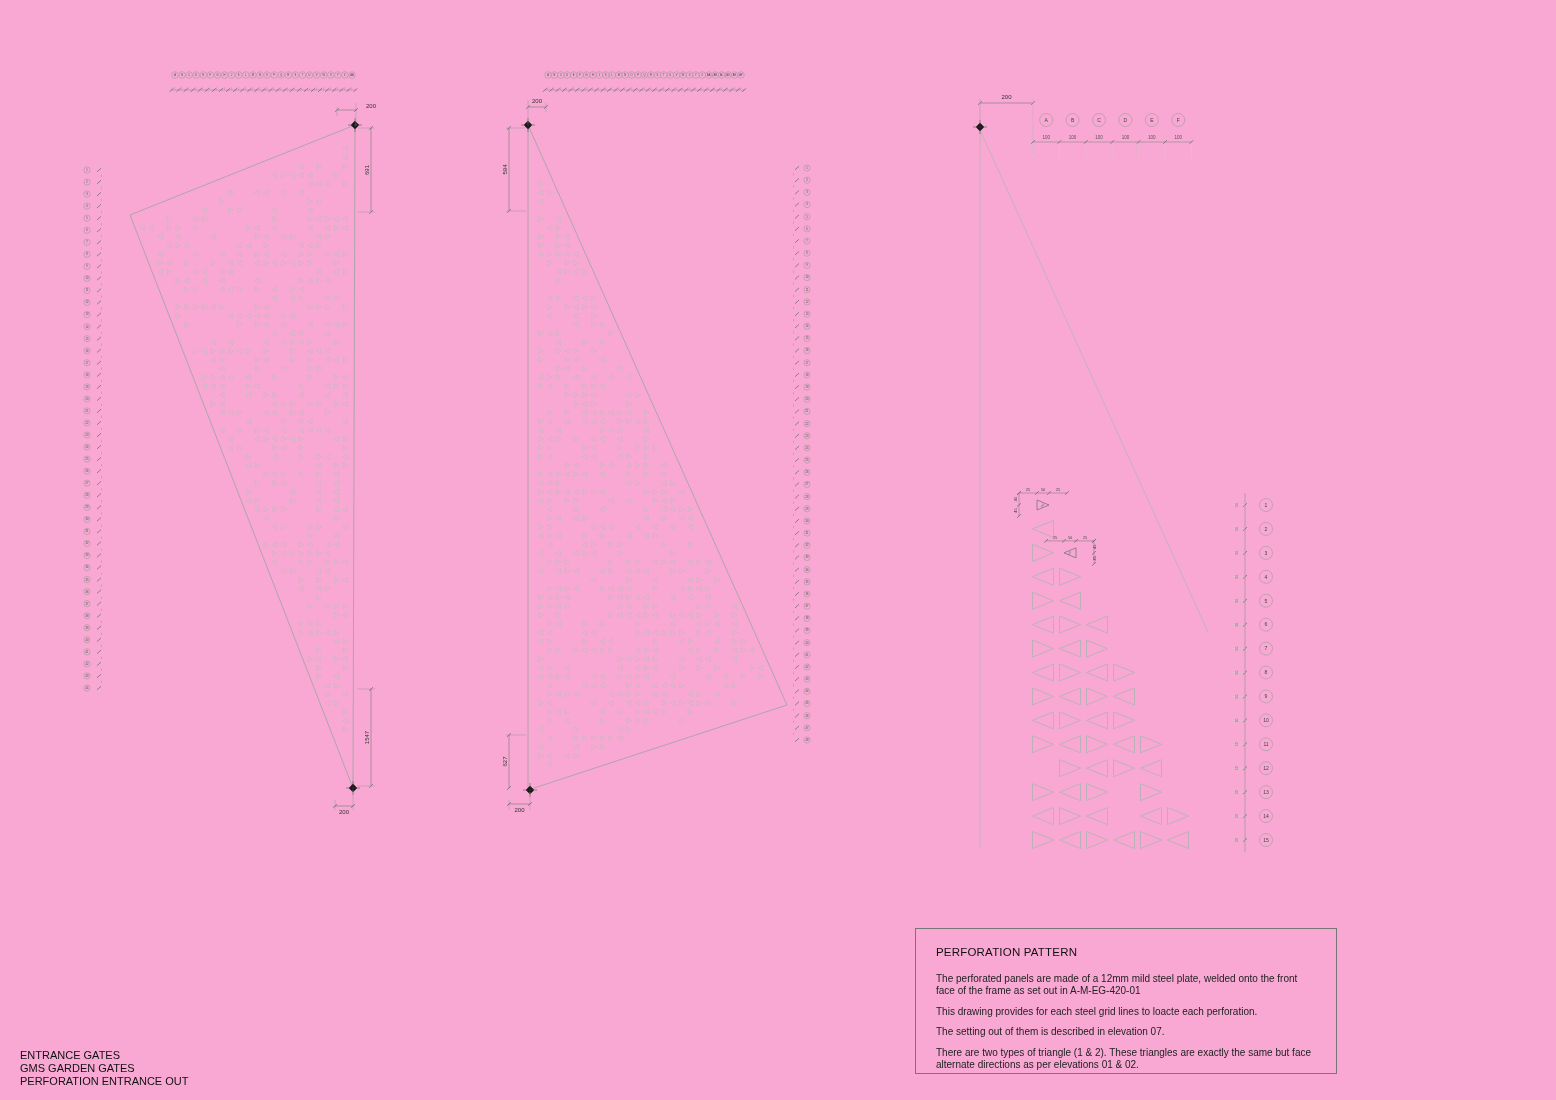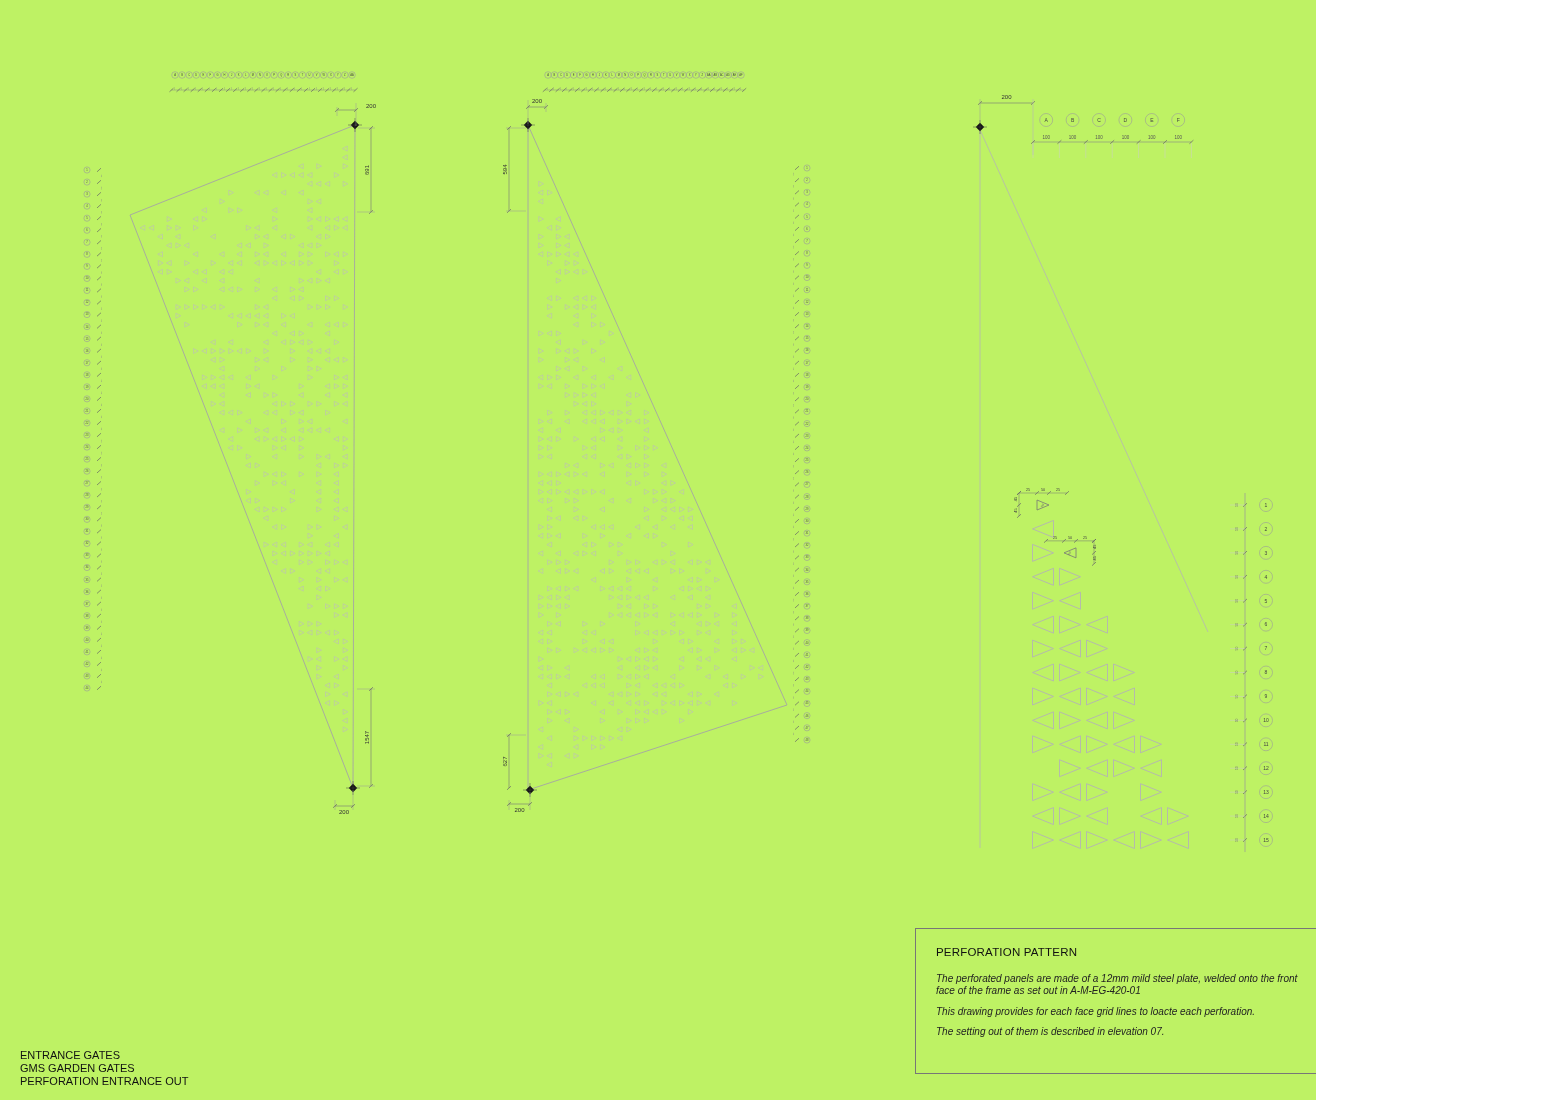--- a/index.html
+++ b/index.html
@@ -1,23 +1,23 @@
 <!DOCTYPE html>
 <html><head>
 <meta charset="utf-8">
 <style>
   html,body{margin:0;padding:0;background:#fff;}
-  #sheet{position:relative;width:1316px;height:1100px;background:#bef264;overflow:hidden;
+  #sheet{position:relative;width:1556px;height:1100px;background:#f9a8d4;overflow:hidden;
          font-family:"Liberation Sans",sans-serif;}
   #cad{position:absolute;left:0;top:0;}
   #cad text{font-family:"Liberation Sans",sans-serif;}
   .notes-box{position:absolute;left:915px;top:928px;width:380px;height:110px;
              border:1px solid #777;padding:17px 20px;color:#222;}
   .notes-title{font-size:11.5px;color:#111;margin:0 0 15px 0;letter-spacing:.2px;}
-  .notes-box p{font-size:10px;line-height:1.18;margin:0 0 9px 0;color:#222;font-style:italic;}
+  .notes-box p{font-size:10px;line-height:1.18;margin:0 0 9px 0;color:#222;}
   .title-block{position:absolute;left:20px;top:1049px;color:#111;font-size:11px;line-height:1.17;}
 </style>
 </head>
 <body>
 
 <div id="sheet">
 
   <svg id="cad" width="1556" height="1100">
       <g></g>
       <g>
@@ -1753,22 +1753,23 @@
         <path d="M 1086.5 831.52 L 1086.5 848.52 L 1107.5 840.02 Z" fill="none" stroke="#b3b3b3" stroke-width="0.9"></path>
         <path d="M 1134.5 831.52 L 1134.5 848.52 L 1113.5 840.02 Z" fill="none" stroke="#b3b3b3" stroke-width="0.9"></path>
         <path d="M 1140.5 831.52 L 1140.5 848.52 L 1161.5 840.02 Z" fill="none" stroke="#b3b3b3" stroke-width="0.9"></path>
         <path d="M 1188.5 831.52 L 1188.5 848.52 L 1167.5 840.02 Z" fill="none" stroke="#b3b3b3" stroke-width="0.9"></path>
       </g>
     </svg>
 
   <div class="notes-box">
     <div class="notes-title">PERFORATION PATTERN</div>
     <p>The perforated panels are made of a 12mm mild steel plate, welded onto the front face of the frame as set out in A-M-EG-420-01</p>
-    <p>This drawing provides for each face grid lines to loacte each perforation.</p>
+    <p>This drawing provides for each steel grid lines to loacte each perforation.</p>
     <p>The setting out of them is described in elevation 07.</p>
+    <p>There are two types of triangle (1 &amp; 2). These triangles are exactly the same but face alternate directions as per elevations 01 &amp; 02.</p>
   </div>
 
   <div class="title-block">
     <div>ENTRANCE GATES</div>
     <div>GMS GARDEN GATES</div>
     <div>PERFORATION ENTRANCE OUT</div>
   </div>
 
 </div>
 

